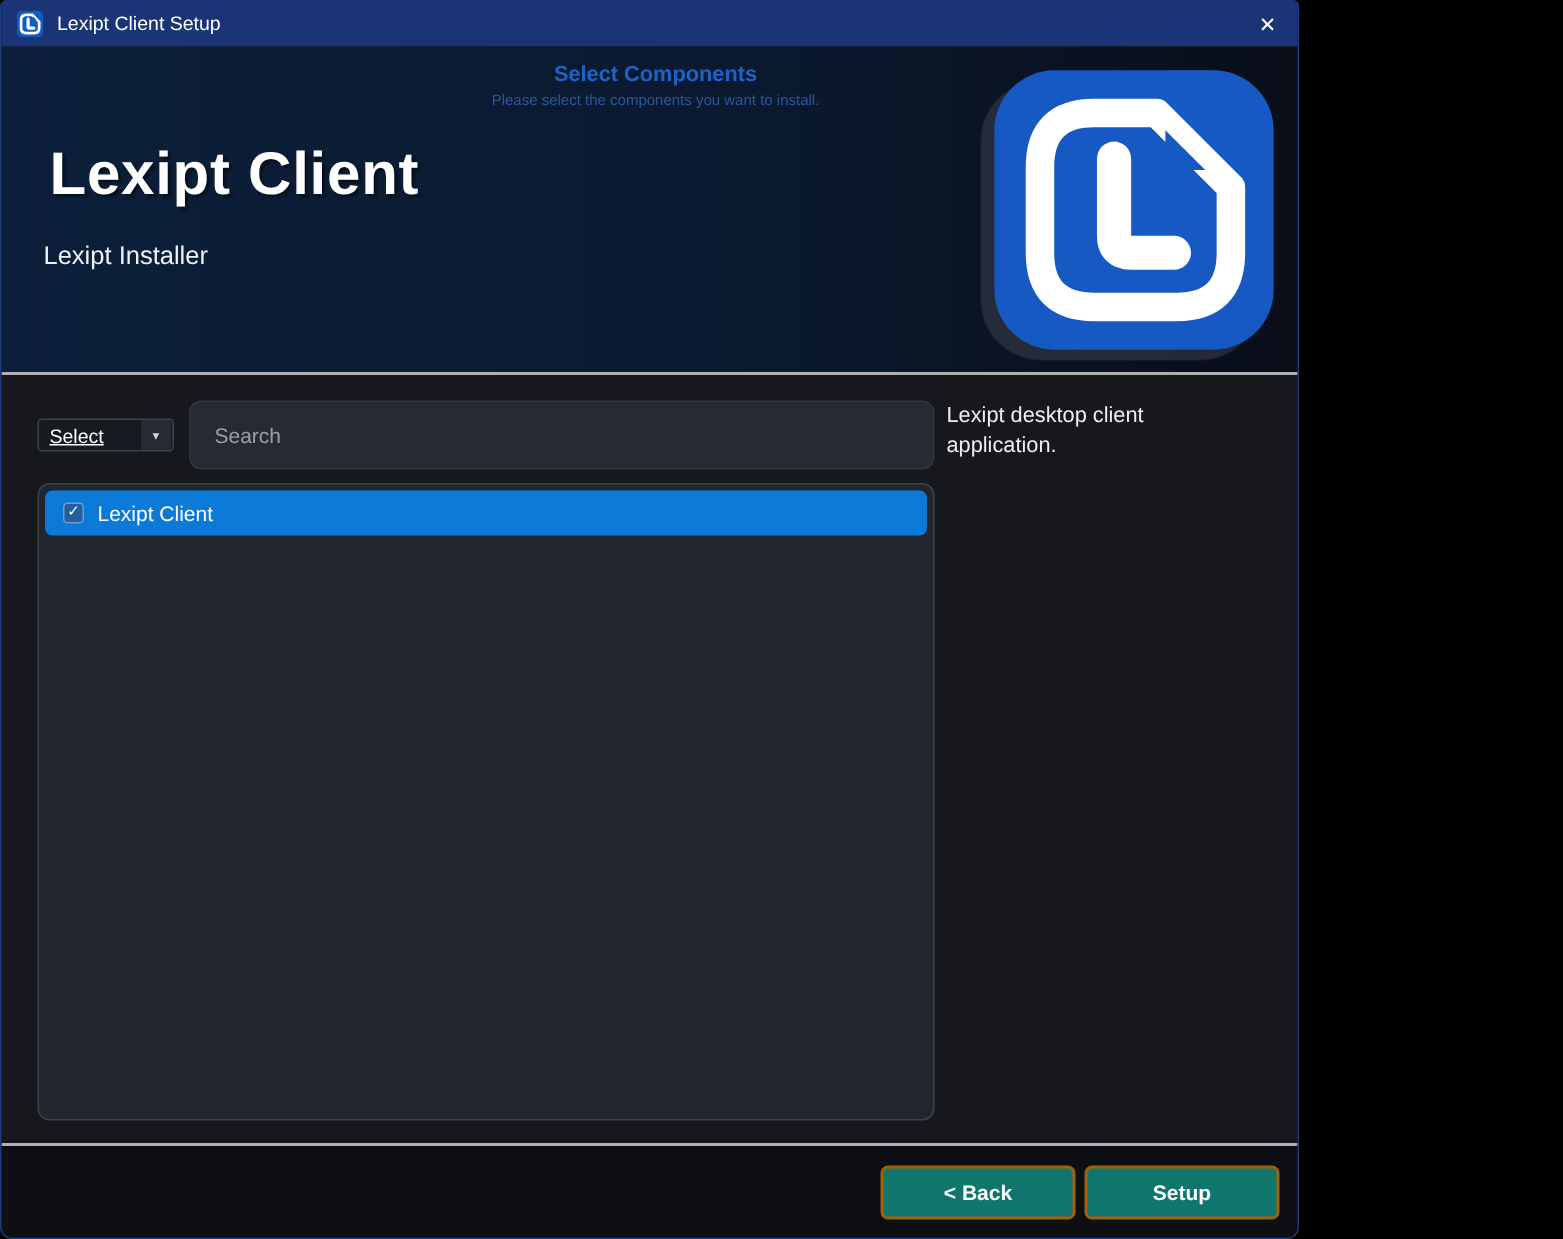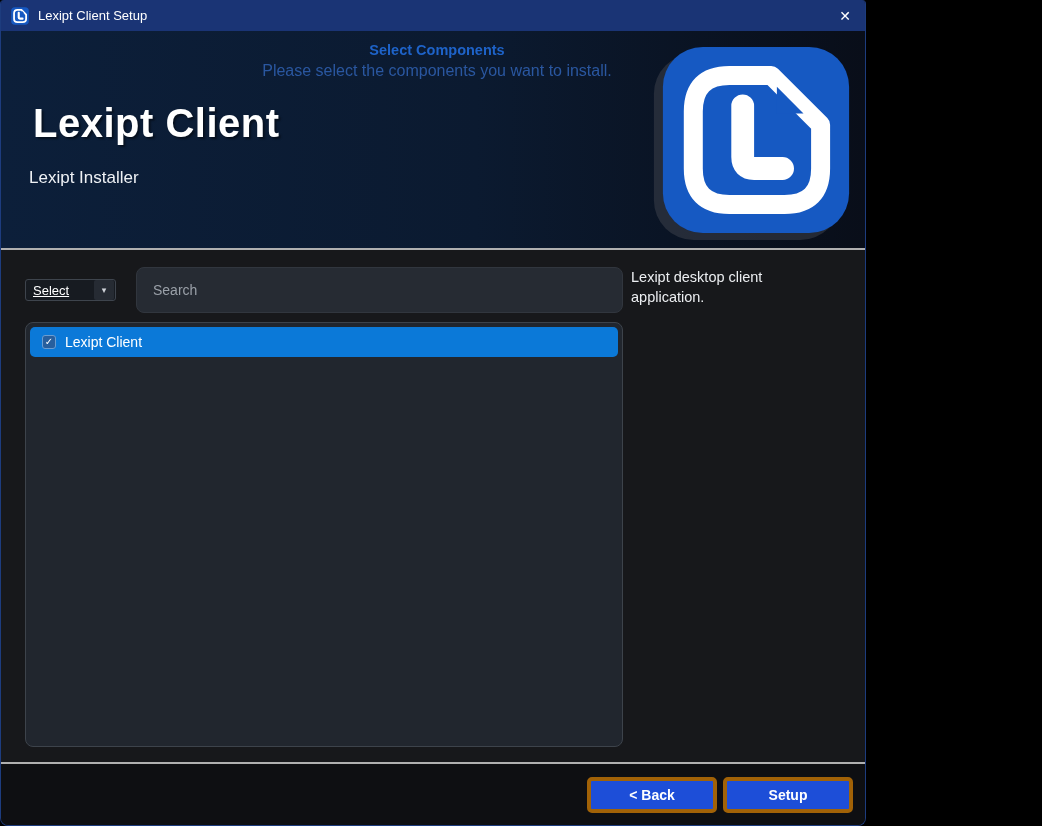--- a/index.html
+++ b/index.html
@@ -37,21 +37,21 @@
   .header {
     height: 217px; flex: 0 0 217px;
     background: linear-gradient(90deg, #0c1f3a 0%, #0b1a30 55%, #090e19 100%);
     position: relative;
     color: #fff;
   }
   .step-block {
     width: 872px; text-align: center; padding-top: 11px;
   }
   .step-title { font-size: 14.5px; font-weight: bold; color: #1e63c9; }
-  .step-subtitle { font-size: 16px; color: #2a57a0; margin-top: 4px; }
+  .step-subtitle { font-size: 10px; color: #2a57a0; margin-top: 4px; }
   .app-title {
     font-size: 40px; font-weight: bold; color: #fff;
     padding-left: 32px; margin-top: 21px; letter-spacing: 0.5px;
     text-shadow: 2px 2px 2px rgba(0,0,0,0.45);
   }
   .app-subtitle { font-size: 17px; color: #eef1f5; padding-left: 28px; margin-top: 22px; }
   .logo {
     position: absolute; top: 14px; right: 14px;
     width: 190px; height: 190px;
     filter: drop-shadow(-9px 7px 0px rgba(64,68,78,0.5));
@@ -74,21 +74,21 @@
     color: #fff; font-size: 13px; cursor: pointer;
   }
   .select-dropdown .sel-label { flex: 1; padding-left: 7px; text-decoration: underline; }
   .select-dropdown .sel-arrow-box {
     width: 20px; height: 20px; margin-right: 1px;
     background: #262b33; border-radius: 2px;
     display: flex; align-items: center; justify-content: center;
     color: #cfd3d8; font-size: 9px;
   }
   .search-input {
-    flex: 1; height: 46px; margin-left: 20px;
+    flex: 1; height: 46px; margin-left: 10px;
     background: #262b33; border: 1px solid #31363e; border-radius: 8px;
     color: #e8eaed; font-size: 14px; padding: 12px 16px;
     font-family: "Liberation Sans", "DejaVu Sans", sans-serif;
     outline: none;
   }
   .search-input::placeholder { color: #9aa0a8; }
   .component-list {
     flex: 1; margin-top: 9px;
     background: #21262e; border: 1px solid #3d434b; border-radius: 8px;
     padding: 4px; overflow: hidden;
@@ -115,21 +115,21 @@
 
   
   .footer {
     flex: 0 0 61px; height: 61px;
     background: #0e0f12;
     display: flex; align-items: center; justify-content: flex-end;
     padding-right: 12px; gap: 6px;
   }
   .footer .btn {
     width: 130px; height: 36px;
-    background: #1d4ed8; border: 4px solid #a16207; border-radius: 5px;
+    background: #0f766e; border: 2px solid #a16207; border-radius: 5px;
     color: #fff; font-size: 14px; font-weight: bold;
     font-family: "Liberation Sans", "DejaVu Sans", sans-serif;
     cursor: pointer;
   }
 </style>
 </head>
 <body>
 
 <svg width="0" height="0" style="position:absolute">
   <defs>

